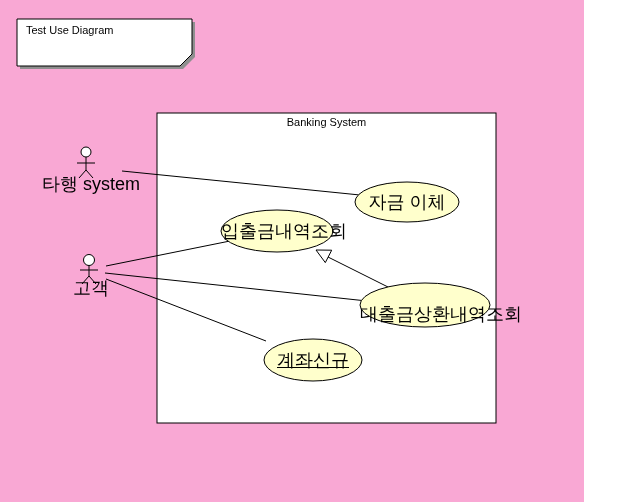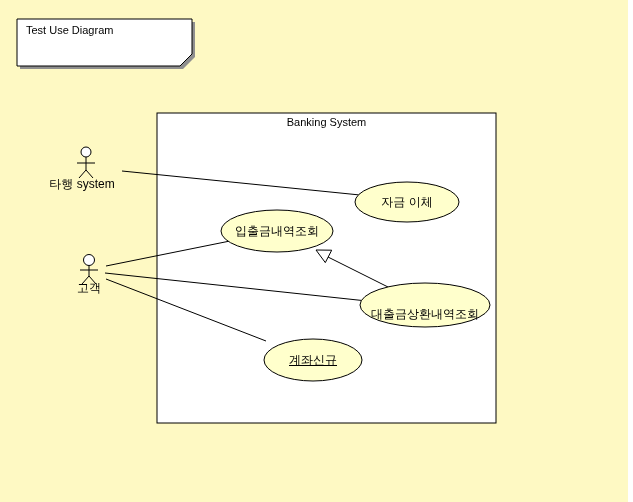--- a/index.html
+++ b/index.html
@@ -1,21 +1,21 @@
 <!DOCTYPE html>
 <html><head>
 <meta charset="utf-8">
 <style>
   html,body{margin:0;padding:0;background:#ffffff;}
   body{font-family:"Liberation Sans","DejaVu Sans",sans-serif;}
-  #canvas{position:relative;width:628px;height:502px;background:#fef9c3;overflow:hidden;}
+  #canvas{position:relative;width:584px;height:502px;background:#f9a8d4;overflow:hidden;}
   #canvas svg{position:absolute;left:0;top:0;}
   .lbl{position:absolute;color:#000;white-space:nowrap;line-height:14px;}
   .en{font-size:11px;}
-  .ko{font-size:12px;}
+  .ko{font-size:18px;}
   .center{text-align:center;}
 </style>
 </head>
 <body>
 
 <div id="canvas">
 
   <svg width="633" height="502" viewBox="0 0 633 502">
 
     <g>

